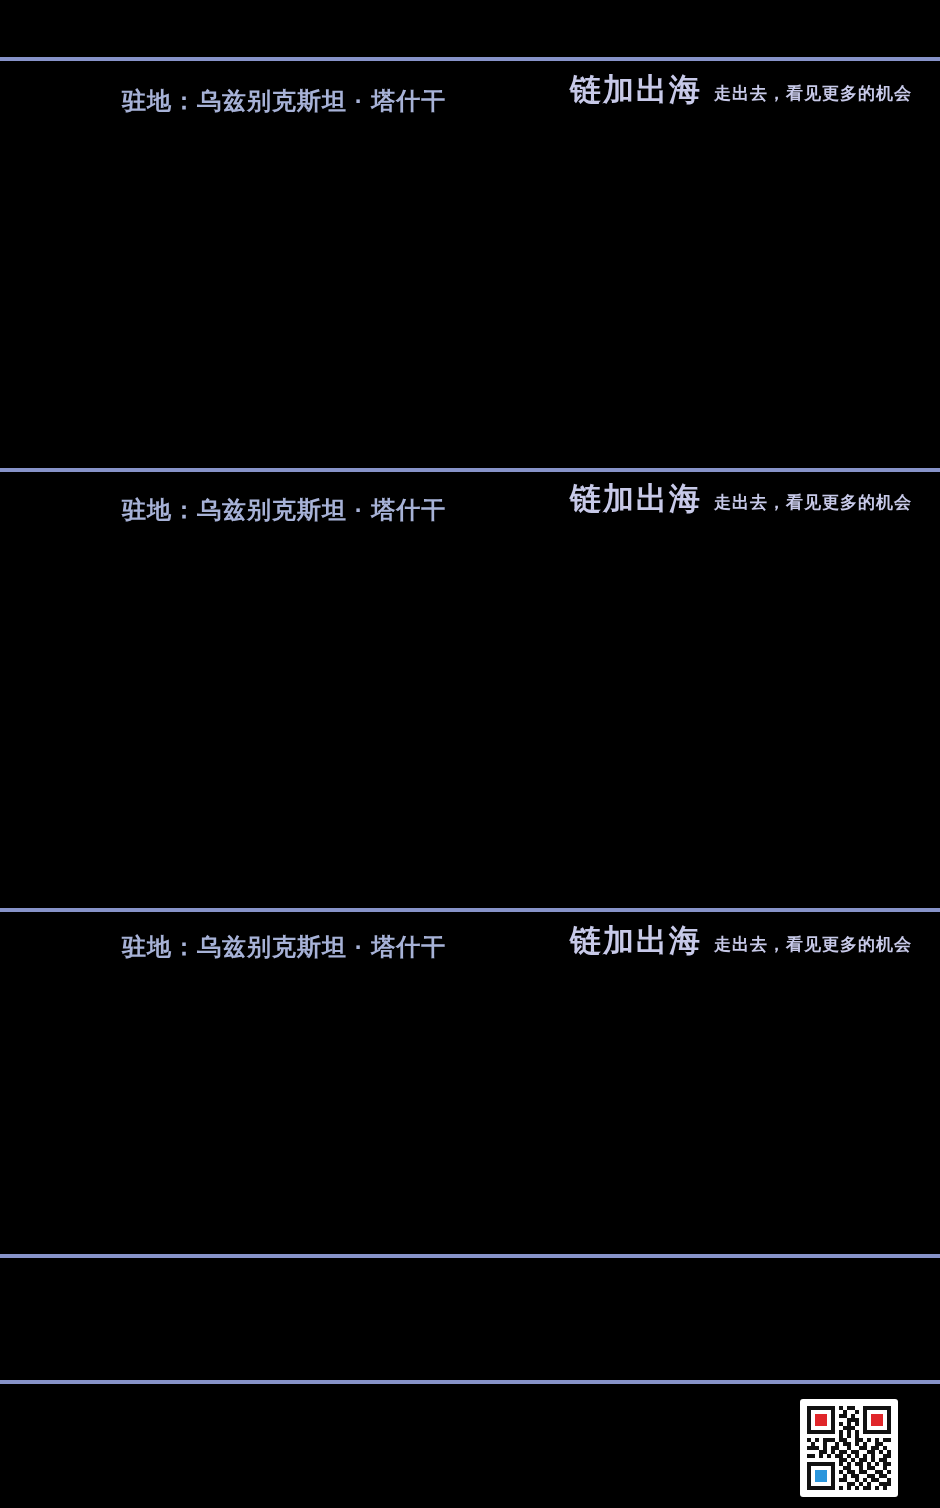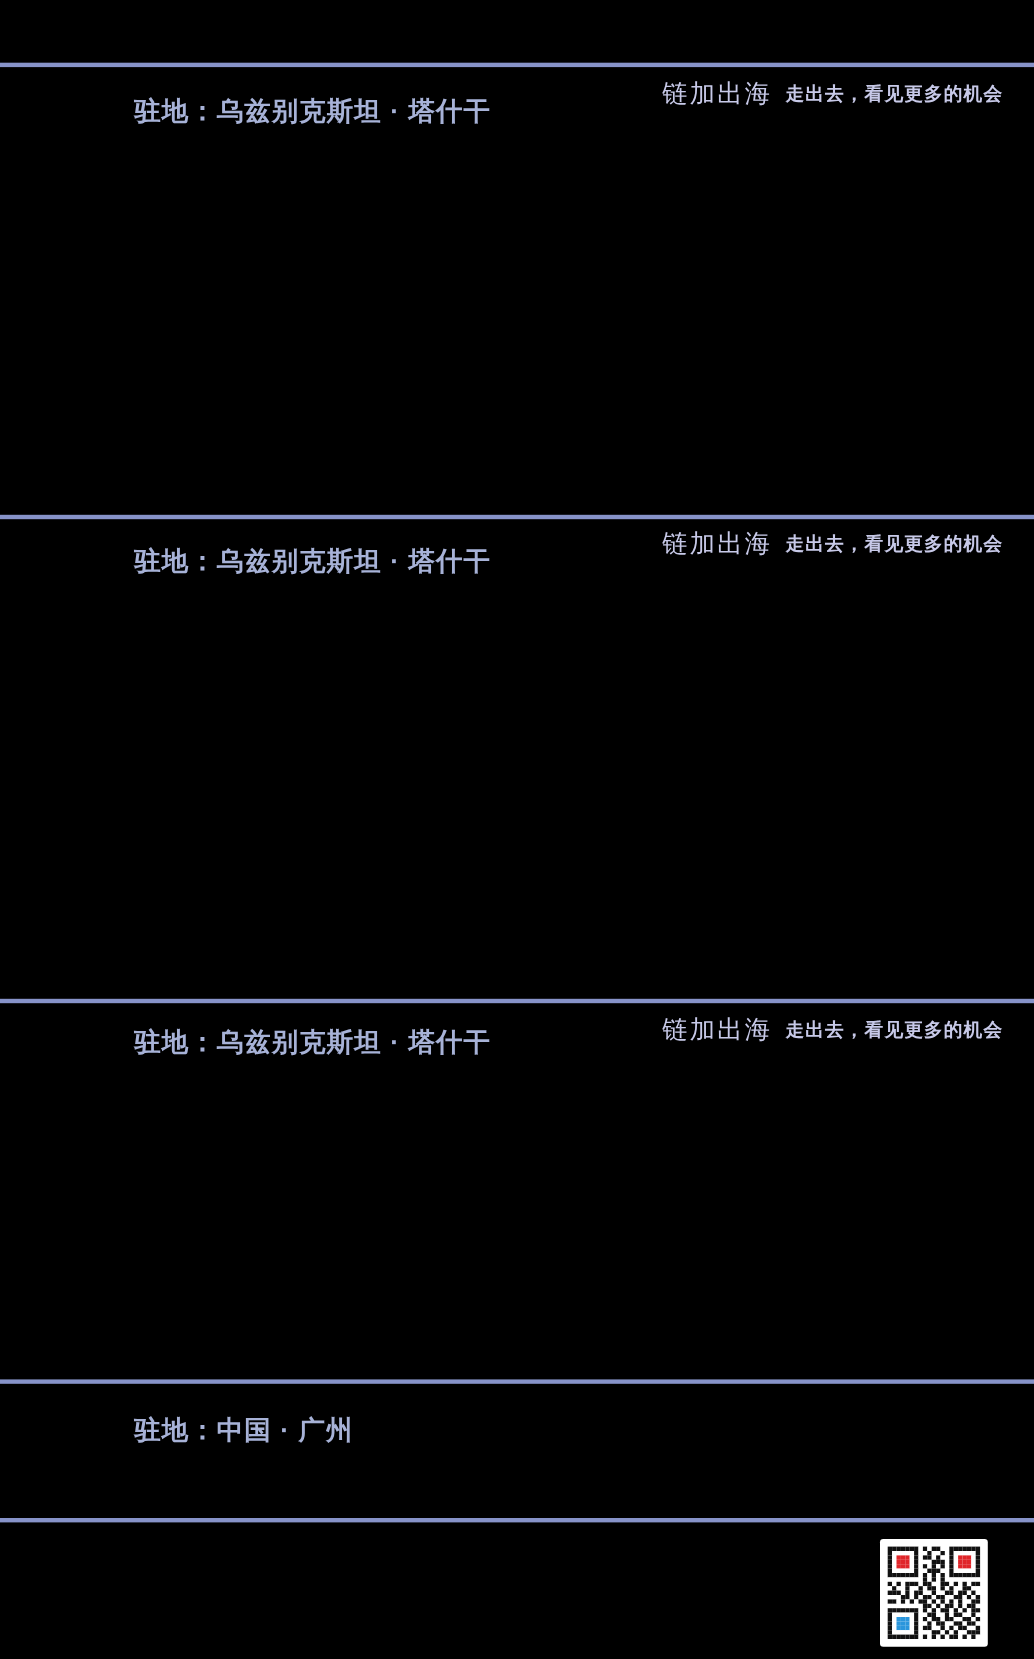--- a/index.html
+++ b/index.html
@@ -13,21 +13,21 @@
   }
   .station{
     position:absolute;left:122px;
     font-size:24px;font-weight:700;letter-spacing:1px;
     color:var(--header_text,#a7b2d7);white-space:nowrap;
   }
   .brand{
     position:absolute;right:28px;display:flex;align-items:flex-end;white-space:nowrap;
   }
   .brand-logo{
-    font-size:23px;font-weight:400;letter-spacing:2px;line-height:1;
+    font-size:31px;font-weight:700;letter-spacing:2px;line-height:1;
     color:var(--logo,#c7c9e8);
   }
   .brand-tagline{
     font-size:17px;font-weight:700;letter-spacing:1px;line-height:1;
     margin-left:12px;margin-bottom:3px;color:var(--logo,#c7c9e8);
   }
   .footer-title{
     position:absolute;left:22px;top:1403px;
     font-size:31px;font-weight:900;letter-spacing:1px;
     color:var(--footer_title,#1a63c0);white-space:nowrap;
@@ -49,21 +49,20 @@
 
   <div class="divider line-1"></div>
   <div class="divider line-2"></div>
   <div class="divider line-3"></div>
   <div class="divider line-4"></div>
   <div class="divider line-5"></div>
 
   <div class="station station-1">驻地：乌兹别克斯坦 · 塔什干</div>
   <div class="station station-2">驻地：乌兹别克斯坦 · 塔什干</div>
   <div class="station station-3">驻地：乌兹别克斯坦 · 塔什干</div>
-  <div class="station station-4">驻地：中国 · 广州</div>
 
   <div class="brand brand-1">
     <span class="brand-logo">链加出海</span>
     <span class="brand-tagline">走出去，看见更多的机会</span>
   </div>
   <div class="brand brand-2">
     <span class="brand-logo">链加出海</span>
     <span class="brand-tagline">走出去，看见更多的机会</span>
   </div>
   <div class="brand brand-3">

